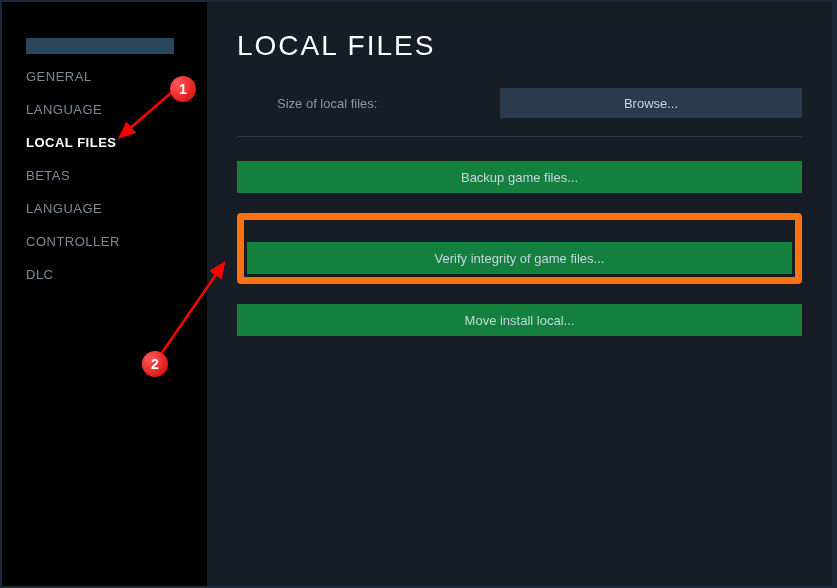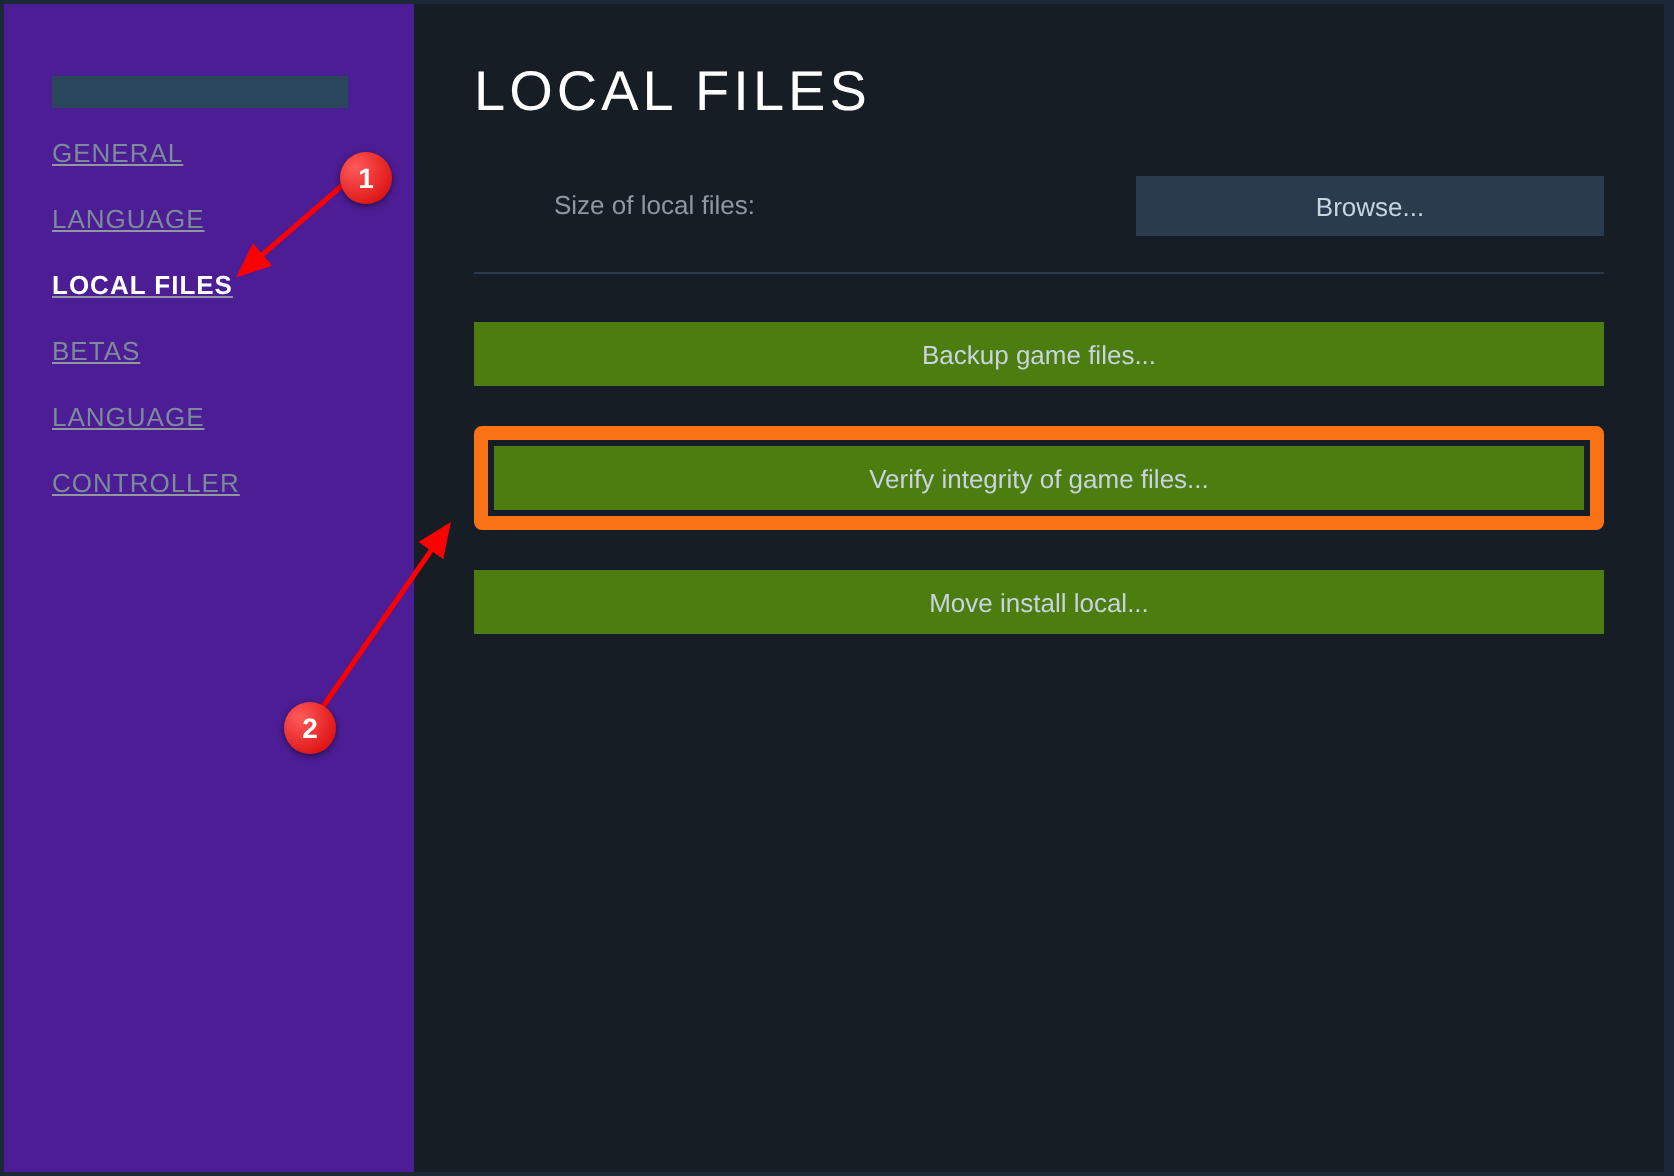--- a/index.html
+++ b/index.html
@@ -23,24 +23,23 @@
   .close {
     position: absolute;
     top: 4px;
     right: 8px;
     color: #8f98a0;
     font-size: 18px;
     cursor: pointer;
   }
   .sidebar {
     width: 213px;
-    background: #4c1d95;
+    background: #000000;
     padding-top: 36px;
     padding-left: 24px;
-    text-decoration: underline;
   }
   .favorite-bar {
     width: 148px;
     height: 16px;
     background: #2a475e;
     margin-bottom: 6px;
   }
   .nav-item {
     font-size: 13px;
     letter-spacing: 0.5px;
@@ -70,43 +69,44 @@
     align-items: center;
     justify-content: space-between;
     margin-bottom: 18px;
     margin-left: 40px;
   }
   .size-label {
     font-size: 13px;
     color: #8f98a0;
   }
   .browse-btn {
-    width: 234px;
+    width: 302px;
     height: 30px;
     background: #2a3b4d;
     color: #c7d5e0;
     border: none;
     font-size: 13px;
     cursor: pointer;
   }
   .divider {
     height: 1px;
     background: #2b3a4a;
     margin-bottom: 24px;
   }
   .action-btn {
     display: block;
     width: 565px;
     height: 32px;
-    background: #4d7c0f;
+    background: #15803d;
     color: #c7d5e0;
     border: none;
     font-size: 13px;
     margin-bottom: 20px;
     cursor: pointer;
+    margin-top: 19px;
   }
   .highlight-wrap {
     border: 7px solid #f97316;
     border-radius: 4px;
     padding: 3px;
     margin-bottom: 20px;
   }
   .highlight-wrap .action-btn {
     margin-bottom: 0;
     width: 100%;
@@ -144,20 +144,21 @@
   <div class="close">✕</div>
 
   <div class="sidebar">
     <div class="favorite-bar"></div>
     <div class="nav-item">GENERAL</div>
     <div class="nav-item">LANGUAGE</div>
     <div class="nav-item active">LOCAL FILES</div>
     <div class="nav-item">BETAS</div>
     <div class="nav-item">LANGUAGE</div>
     <div class="nav-item">CONTROLLER</div>
+    <div class="nav-item">DLC</div>
   </div>
 
   <div class="main">
     <h1 class="page-title">LOCAL FILES</h1>
 
     <div class="size-row">
       <div>
         <span class="size-label">Size of local files:</span>
         <span class="size-label"></span>
       </div>

